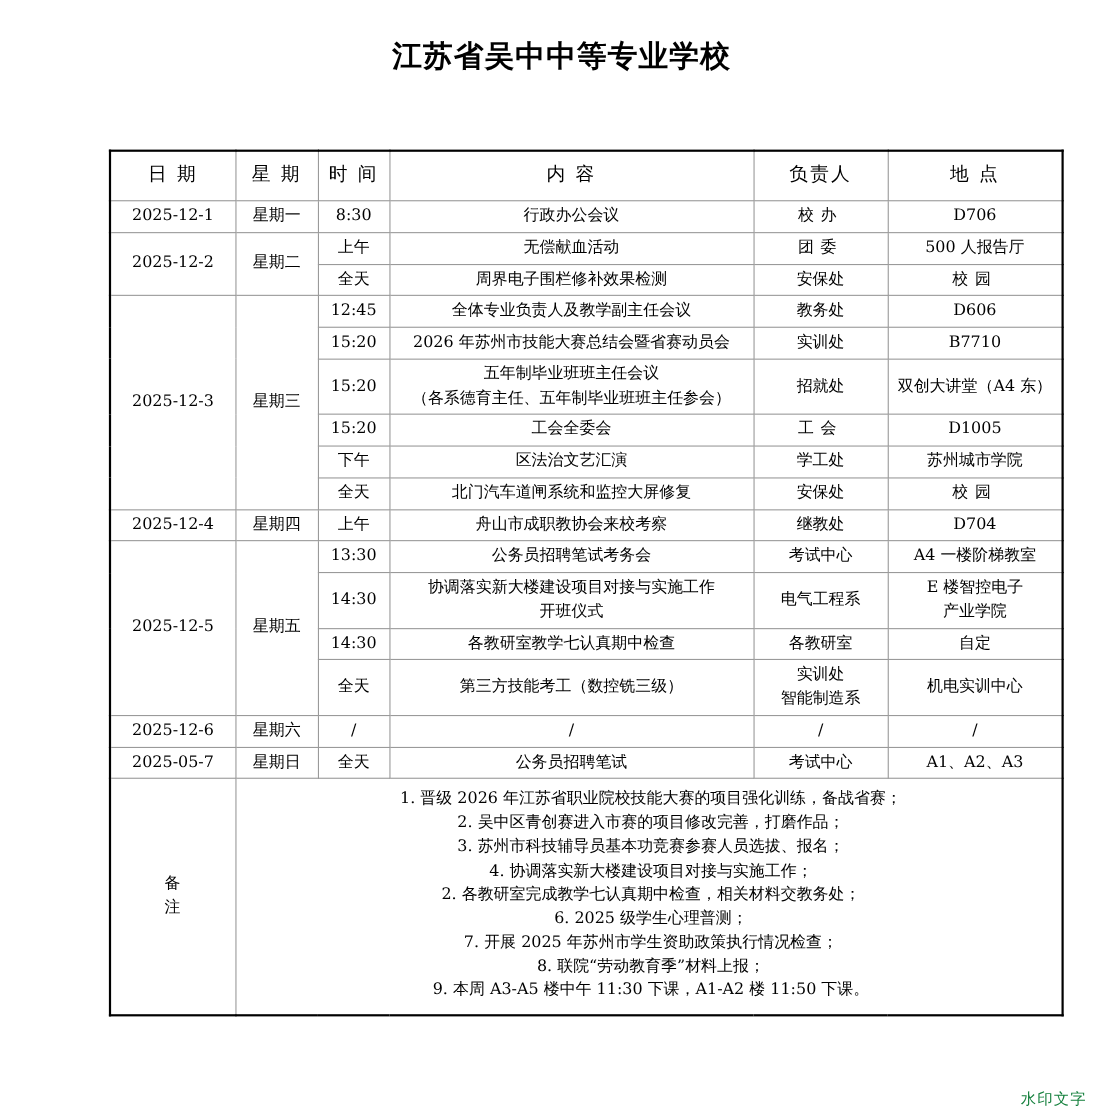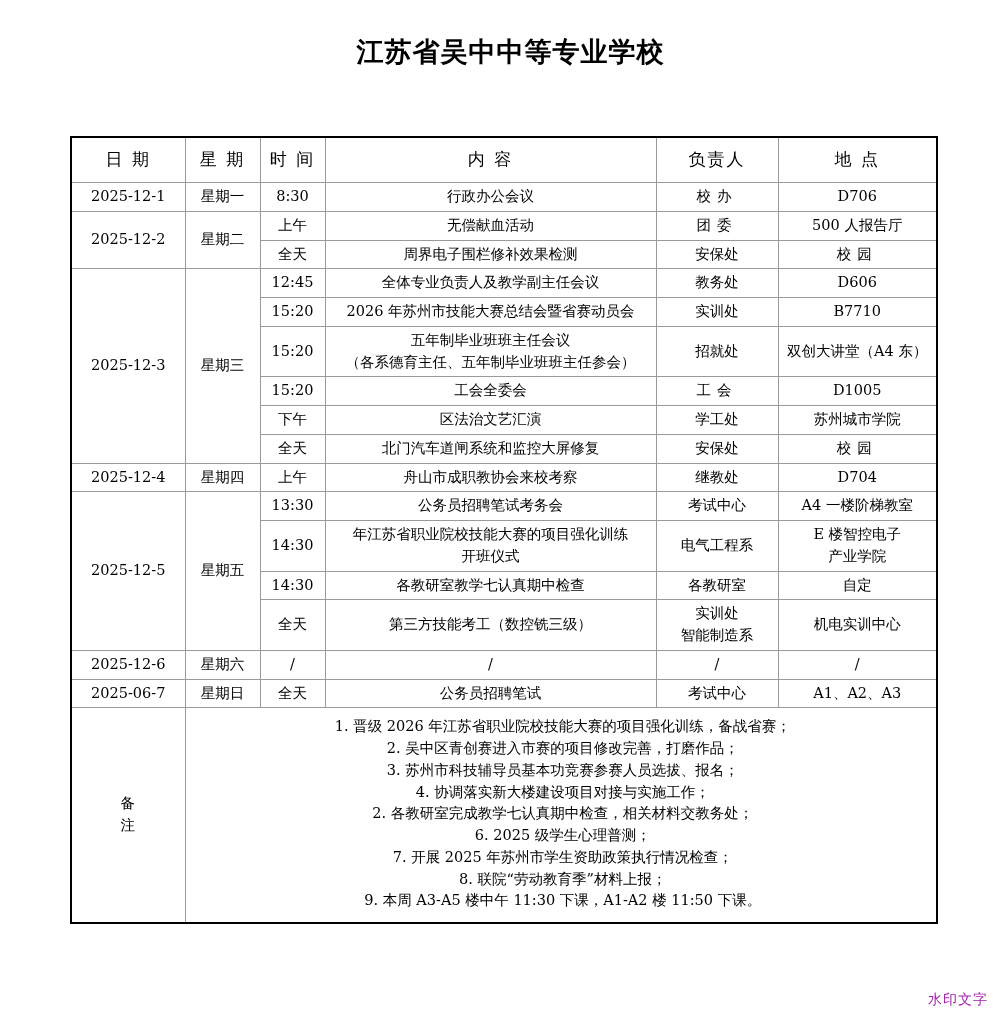--- a/index.html
+++ b/index.html
@@ -39,21 +39,21 @@
     font-size: 27px;
     font-weight: bold;
     letter-spacing: 0.5px;
     line-height: 1.35;
     margin-top: 12px;
   }
 
   
   .table-wrap {
     position: absolute;
-    left: 54px;
+    left: 83px;
     top: 136px;
     width: 866px;
     padding-left: 16px;
   }
   table.sched {
     border-collapse: collapse;
     width: 866px;
     table-layout: fixed;
     border: 2.2px solid #000;
   }
@@ -101,21 +101,21 @@
     line-height: 1.72;
   }
   .remark-body div { white-space: nowrap; }
 
   
   .watermark {
     position: absolute;
     right: 12px;
     bottom: 6px;
     font-size: 14px;
-    color: #a21caf;
+    color: #15803d;
     letter-spacing: 1px;
     font-family: Liberation Mono, monospace;
   }
 </style>
 </head>
 <body>
 
 <div class="page">
 
   <div class="title-block">
@@ -218,21 +218,21 @@
             <td class="cell-date" rowspan="4">2025-12-5</td>
             <td class="cell-week" rowspan="4">星期五</td>
             <td class="cell-time">13:30</td>
             <td class="cell-content">公务员招聘笔试考务会</td>
             <td class="cell-person">考试中心</td>
             <td class="cell-place">A4 一楼阶梯教室</td>
           </tr>
           <tr>
             <td class="cell-time">14:30</td>
             <td class="cell-content two-line">
-              <div>年江苏省职业院校技能大赛的项目强化训练</div>
+              <div>协调落实新大楼建设项目对接与实施工作</div>
               <div>开班仪式</div>
             </td>
             <td class="cell-person">电气工程系</td>
             <td class="cell-place two-line">
               <div>E 楼智控电子</div>
               <div>产业学院</div>
             </td>
           </tr>
           <tr>
             <td class="cell-time">14:30</td>
@@ -251,21 +251,21 @@
           </tr>
           <tr>
             <td class="cell-date">2025-12-6</td>
             <td class="cell-week">星期六</td>
             <td class="cell-time">/</td>
             <td class="cell-content">/</td>
             <td class="cell-person">/</td>
             <td class="cell-place">/</td>
           </tr>
           <tr>
-            <td class="cell-date">2025-06-7</td>
+            <td class="cell-date">2025-05-7</td>
             <td class="cell-week">星期日</td>
             <td class="cell-time">全天</td>
             <td class="cell-content">公务员招聘笔试</td>
             <td class="cell-person">考试中心</td>
             <td class="cell-place">A1、A2、A3</td>
           </tr>
           <tr>
             <td class="remark-label">
               <div>备</div>
               <div>注</div>

